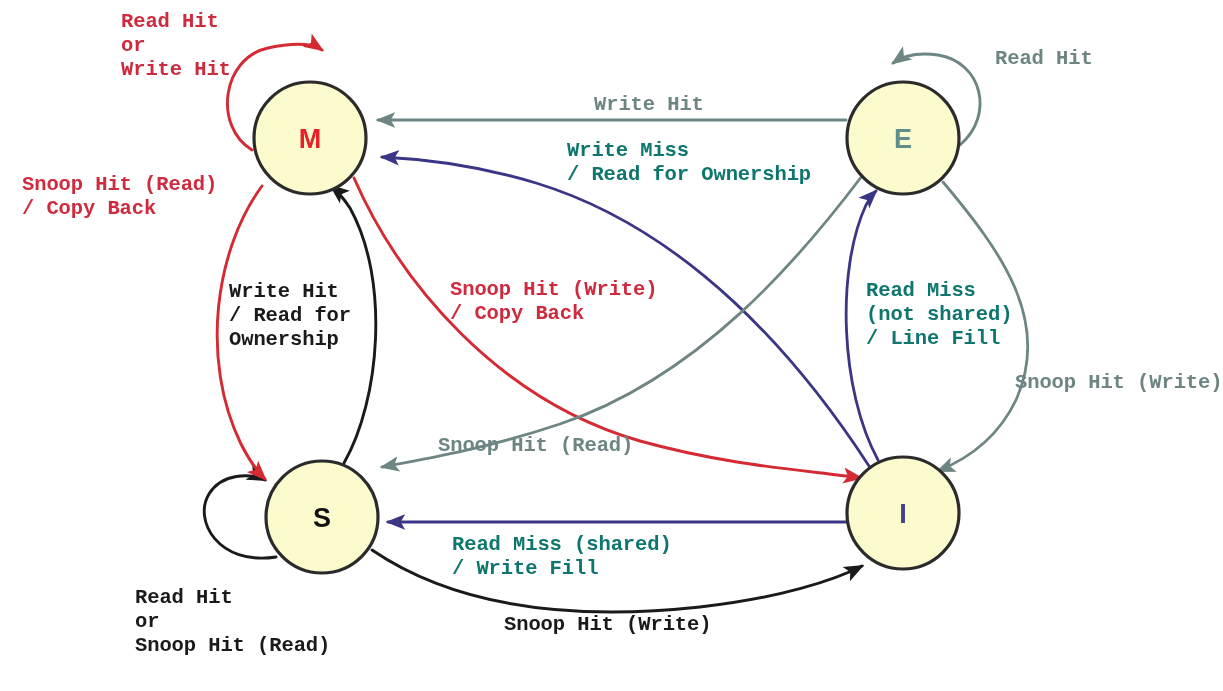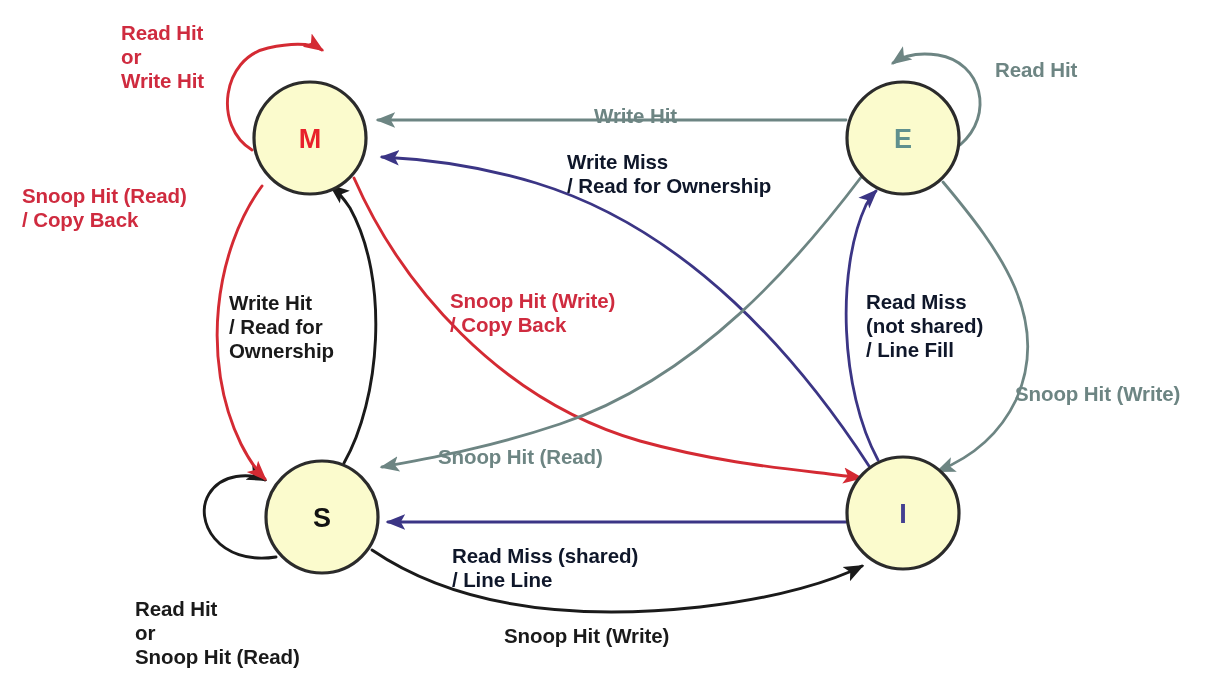--- a/index.html
+++ b/index.html
@@ -40,31 +40,30 @@
   }
   .node-label {
     font-family: "Liberation Sans", sans-serif;
     font-size: 27px;
     font-weight: bold;
     text-anchor: middle;
     dominant-baseline: central;
   }
   .edge-label {
     position: absolute;
-    font-family: Liberation Sans, sans-serif;
+    font-family: Liberation Mono, monospace;
     font-size: 20.5px;
     font-weight: bold;
     line-height: 1.16;
     white-space: pre;
     letter-spacing: -0.1px;
-    margin-top: 11px;
   }
   .lbl-red   { color: #cf2b3f; }
   .lbl-teal  { color: #6d8583; }
-  .lbl-blue  { color: #0f172a; }
+  .lbl-blue  { color: #0f766e; }
   .lbl-black { color: #1a1a1a; }
 </style>
 </head>
 <body>
 
 <div id="diagram-root">
 
   <svg id="mesi-svg" viewBox="0 0 1223 691" xmlns="http://www.w3.org/2000/svg">
     <defs>
       <marker id="ah-red" viewBox="0 0 12 10" refX="10.2" refY="5" markerWidth="7.2" markerHeight="6.2" orient="auto-start-reverse">
@@ -148,21 +147,21 @@
 
   <div class="edge-label lbl-blue" style="left:866px; top:279px;">Read Miss
 (not shared)
 / Line Fill</div>
 
   <div class="edge-label lbl-teal" style="left:1015px; top:371px;">Snoop Hit (Write)</div>
 
   <div class="edge-label lbl-teal" style="left:438px; top:434px;">Snoop Hit (Read)</div>
 
   <div class="edge-label lbl-blue" style="left:452px; top:533px;">Read Miss (shared)
-/ Line Line</div>
+/ Write Fill</div>
 
   <div class="edge-label lbl-black" style="left:135px; top:586px;">Read Hit
 or
 Snoop Hit (Read)</div>
 
   <div class="edge-label lbl-black" style="left:504px; top:613px;">Snoop Hit (Write)</div>
 
 </div>
 
 </body></html>

